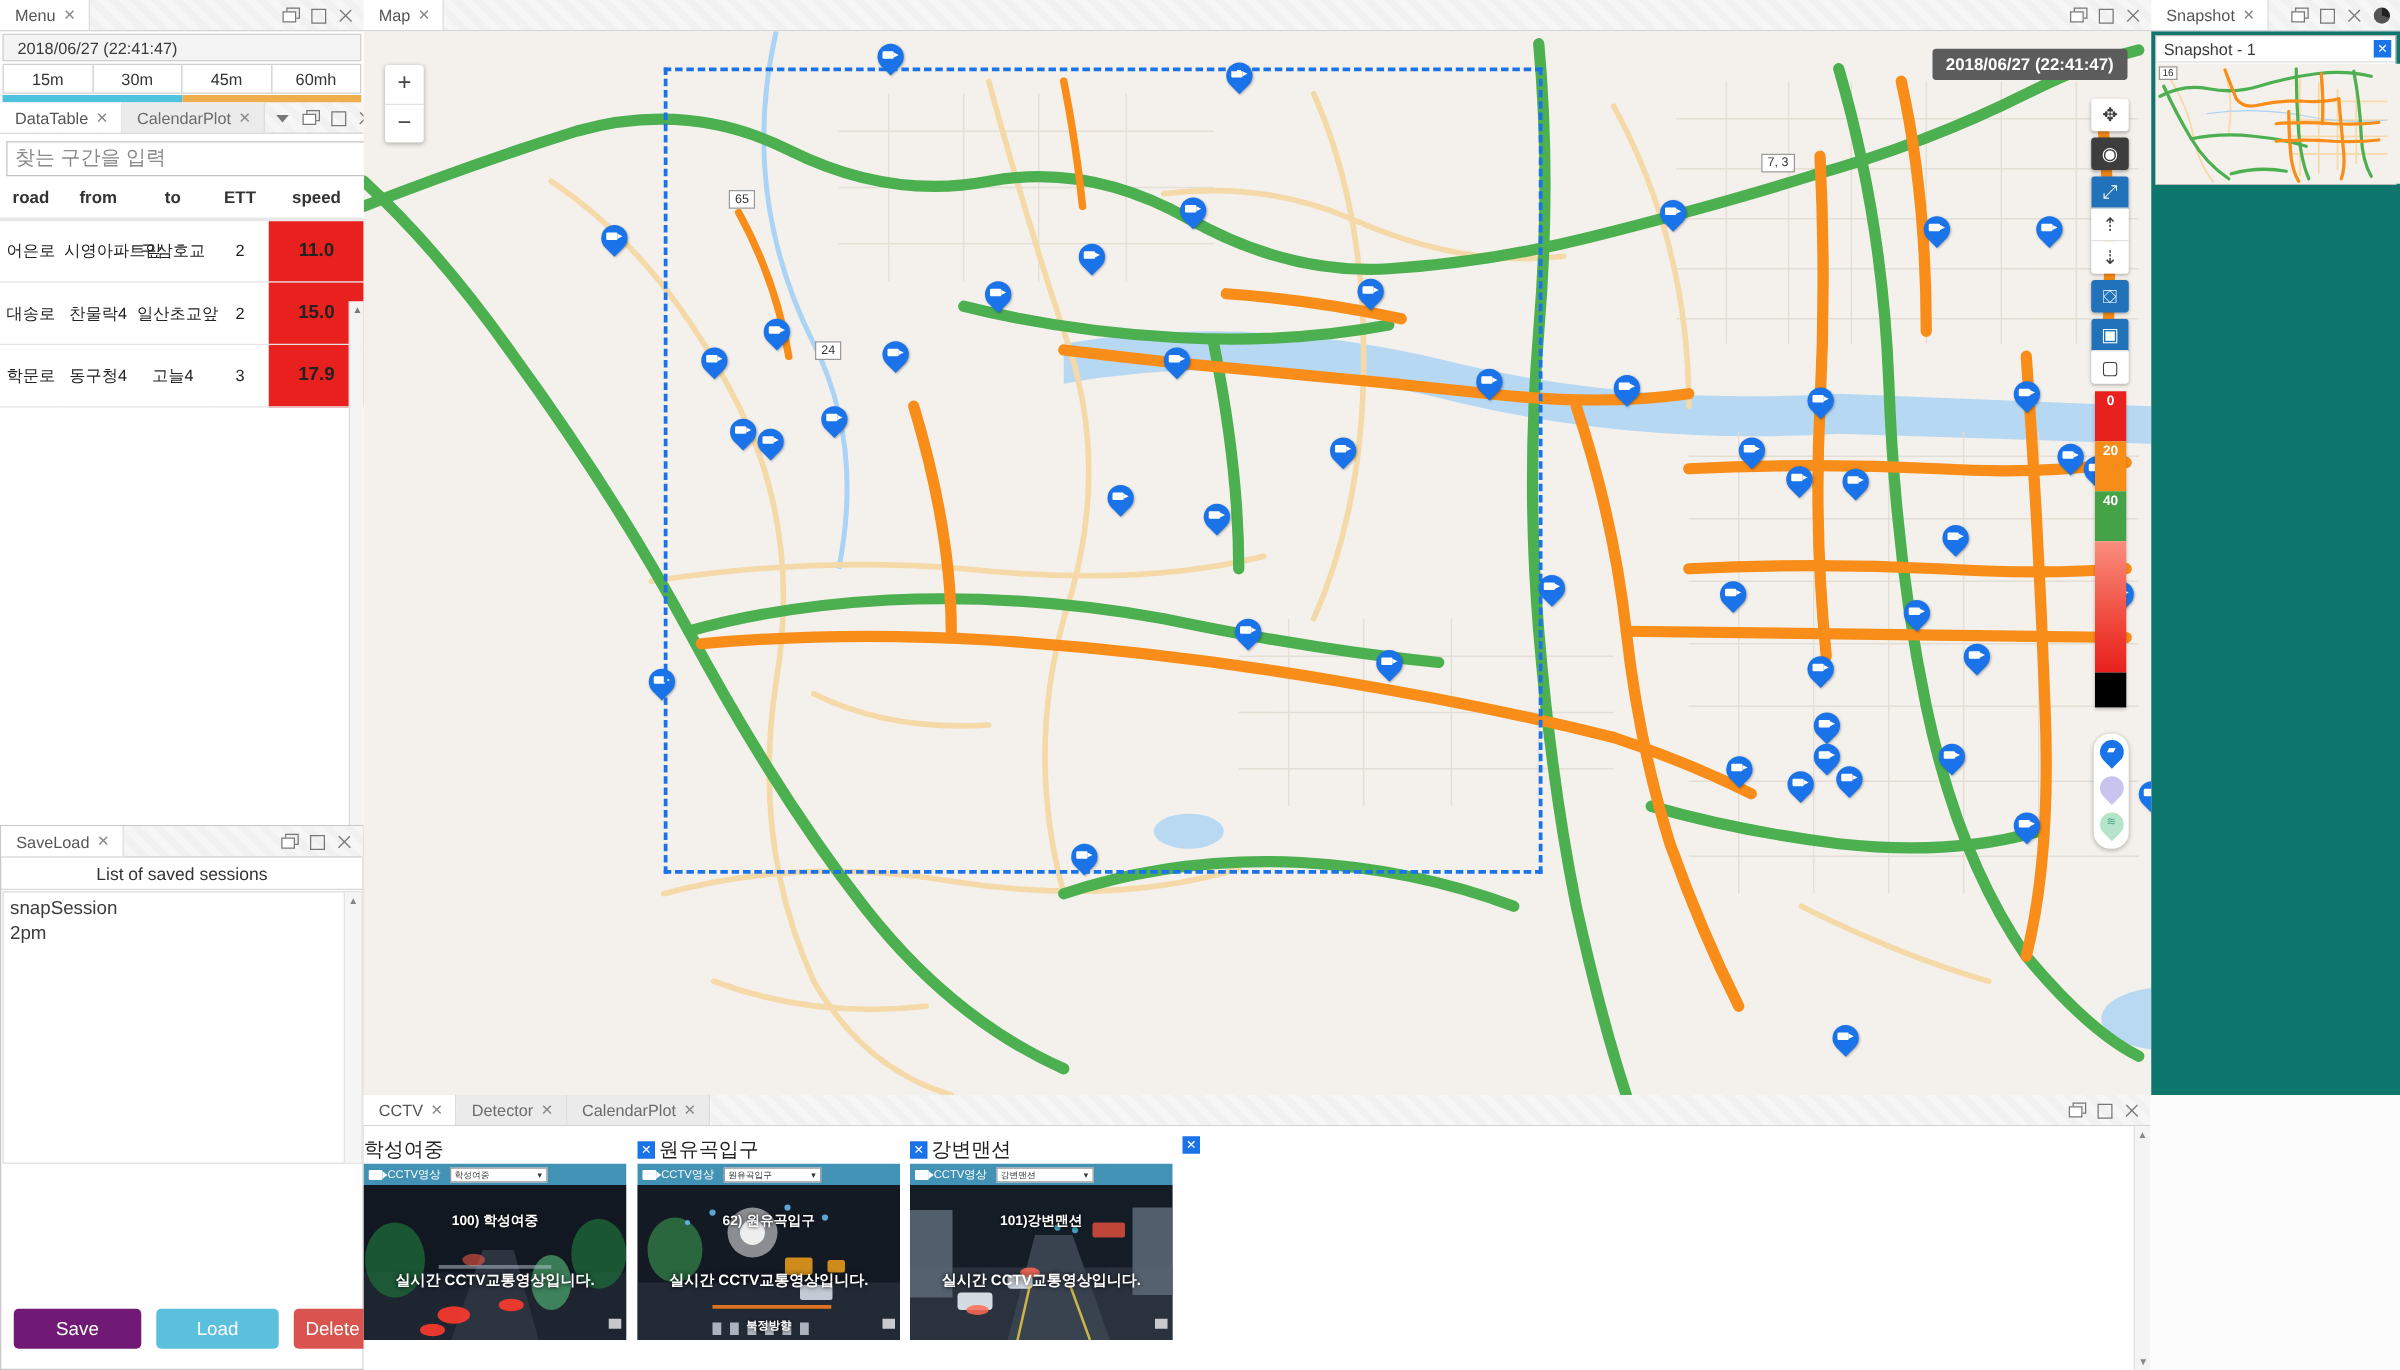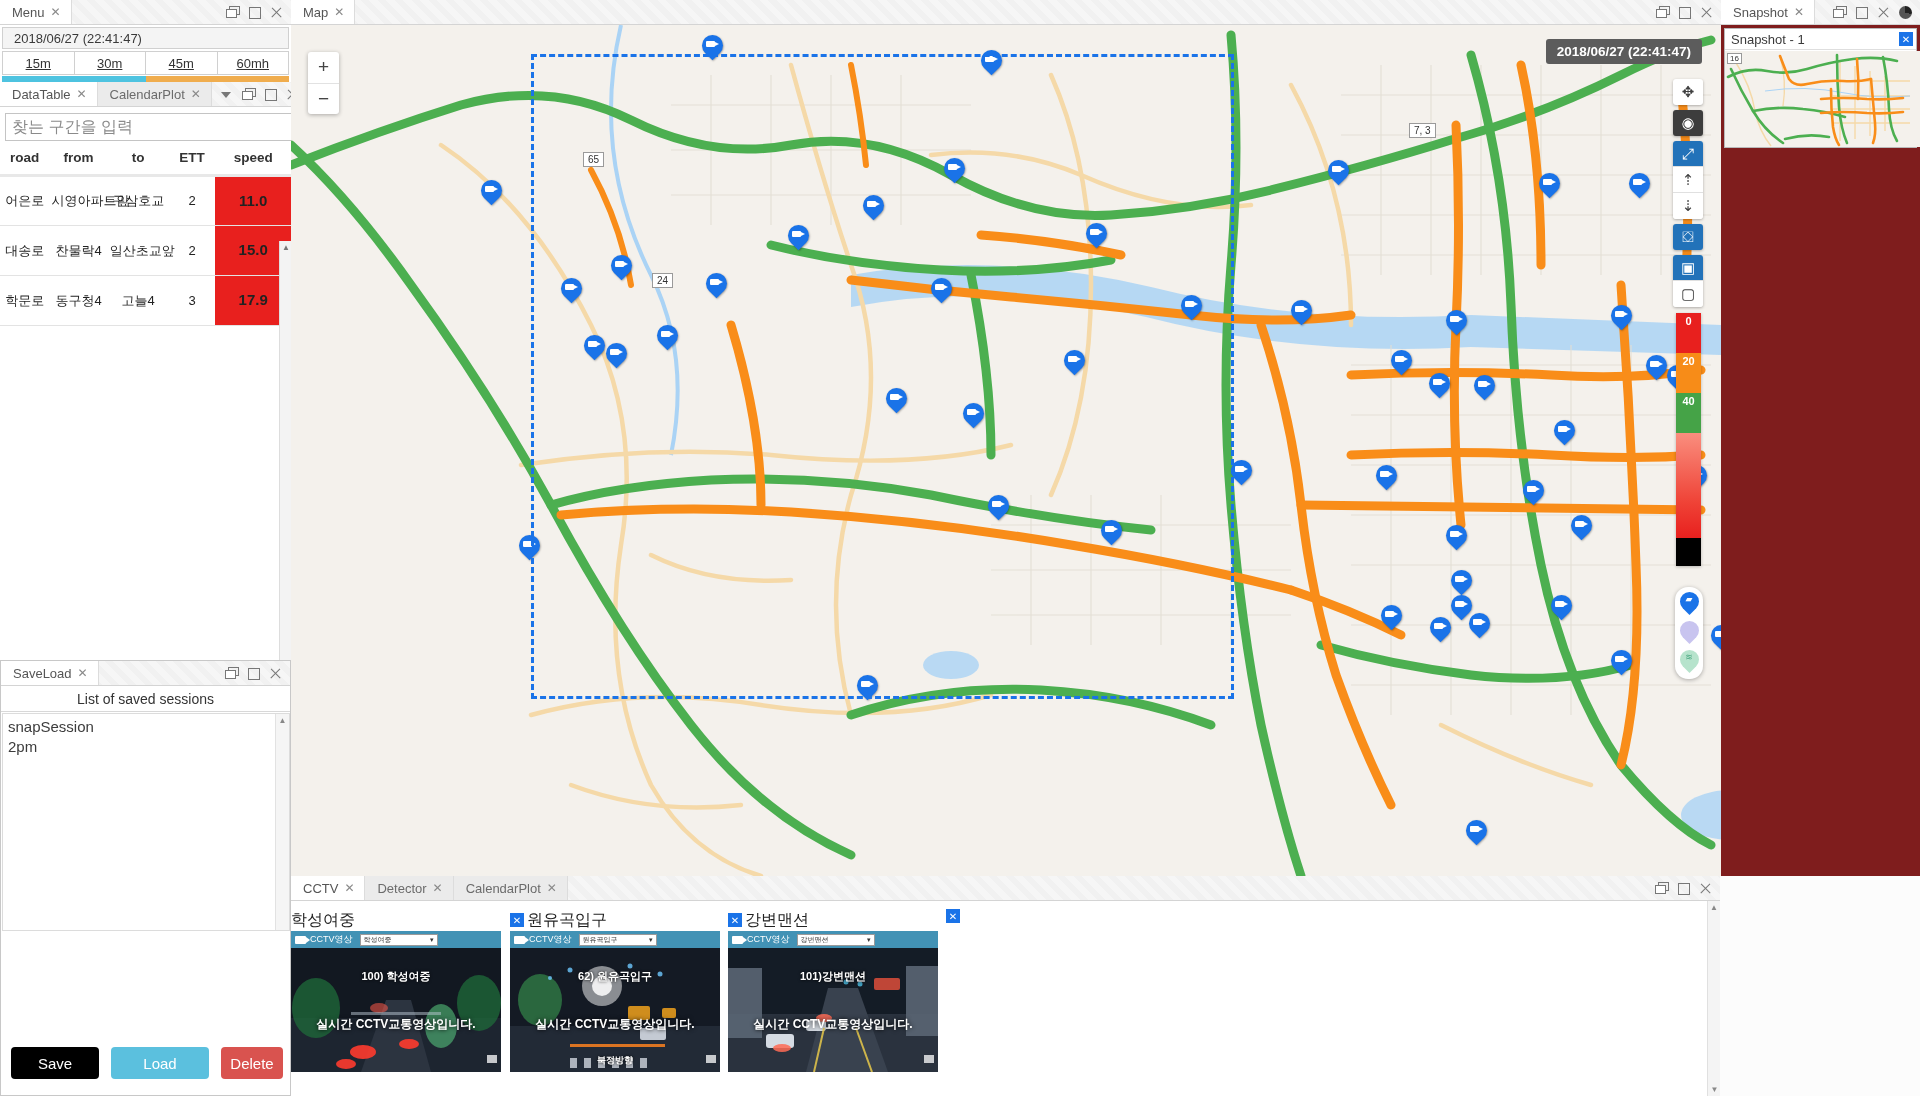--- a/index.html
+++ b/index.html
@@ -53,21 +53,21 @@
   .ic-pie { border-radius: 50%; background: conic-gradient(#222 0 30%, #555 30% 100%); width: 13px; height: 13px; }
 
   
   #menu-panel { left: 0; top: 0; width: 291px; height: 800px; border: none; }
   .datebar {
     height: 22px; margin: 2px 2px 0 2px;
     border: 1px solid #d0d0d0; background: #f4f4f4;
     display: flex; align-items: center; padding-left: 11px;
     font-size: 13px; color: #3a3a3a;
   }
-  .interval-row { display: flex; height: 24px; margin: 2px 2px 0 2px; text-decoration: underline; }
+  .interval-row { display: flex; height: 24px; margin: 2px 2px 0 2px; }
   .interval-btn {
     flex: 1; border: 1px solid #d0d0d0; margin-right: -1px;
     background: #fff; display: flex; align-items: center; justify-content: center;
     font-size: 13px; color: #333; cursor: pointer;
   }
   .interval-btn:last-child { margin-right: 0; }
   .action-row { display: flex; height: 21px; margin: 1px 2px 0 2px; }
   .act-btn {
     flex: 1; display: flex; align-items: center; justify-content: center;
     font-size: 12px; font-weight: bold; color: #fff; cursor: pointer;
@@ -118,21 +118,21 @@
   }
   .sl-list-sb {
     position: absolute; right: 0; top: 0; width: 14px; height: 100%;
     background: #f5f5f5; border-left: 1px solid #e2e2e2;
   }
   .sl-buttons { position: absolute; left: 10px; bottom: 16px; display: flex; gap: 12px; }
   .sl-btn {
     height: 32px; border-radius: 4px; border: none; color: #fff;
     font-size: 15px; cursor: pointer; font-family: "Liberation Sans", sans-serif;
   }
-  #btn-save { background: #000000; width: 88px; }
+  #btn-save { background: #701a75; width: 102px; }
   #btn-load { background: #5bc0de; width: 98px; }
   #btn-delete { background: #d9534f; width: 62px; }
 
   
   #map-panel { left: 291px; top: 0; width: 1430px; height: 876px; border: none; }
   #map-canvas {
     position: absolute; left: 0; top: 25px; width: 1430px; height: 851px;
     background: #f4f1ec; overflow: hidden;
   }
   .map-zoom {
@@ -207,21 +207,21 @@
     position: absolute; left: 4px; top: 6px; width: 9px; height: 6px;
     background: #fff; border-radius: 1px; z-index: 2;
   }
   .cctv-pin .p-cam::after {
     content: ""; position: absolute; right: -4px; top: 1px;
     border-top: 2px solid transparent; border-bottom: 2px solid transparent;
     border-left: 4px solid #fff;
   }
 
   
-  #snapshot-panel { left: 1721px; top: 0; width: 199px; height: 876px; border: none; background:#7f1d1d; }
+  #snapshot-panel { left: 1721px; top: 0; width: 199px; height: 876px; border: none; background:#0f766e; }
   .snap-inner {
     position: absolute; left: 3px; top: 28px; width: 193px; height: 120px;
     border: 1px solid #b9b9b9; background: #fff;
   }
   .snap-head {
     height: 21px; display: flex; align-items: center; justify-content: space-between;
     padding: 0 3px 0 6px; font-size: 13px; color: #3a3a3a;
     border-bottom: 1px solid #dedede;
   }
   .snap-close-x {

